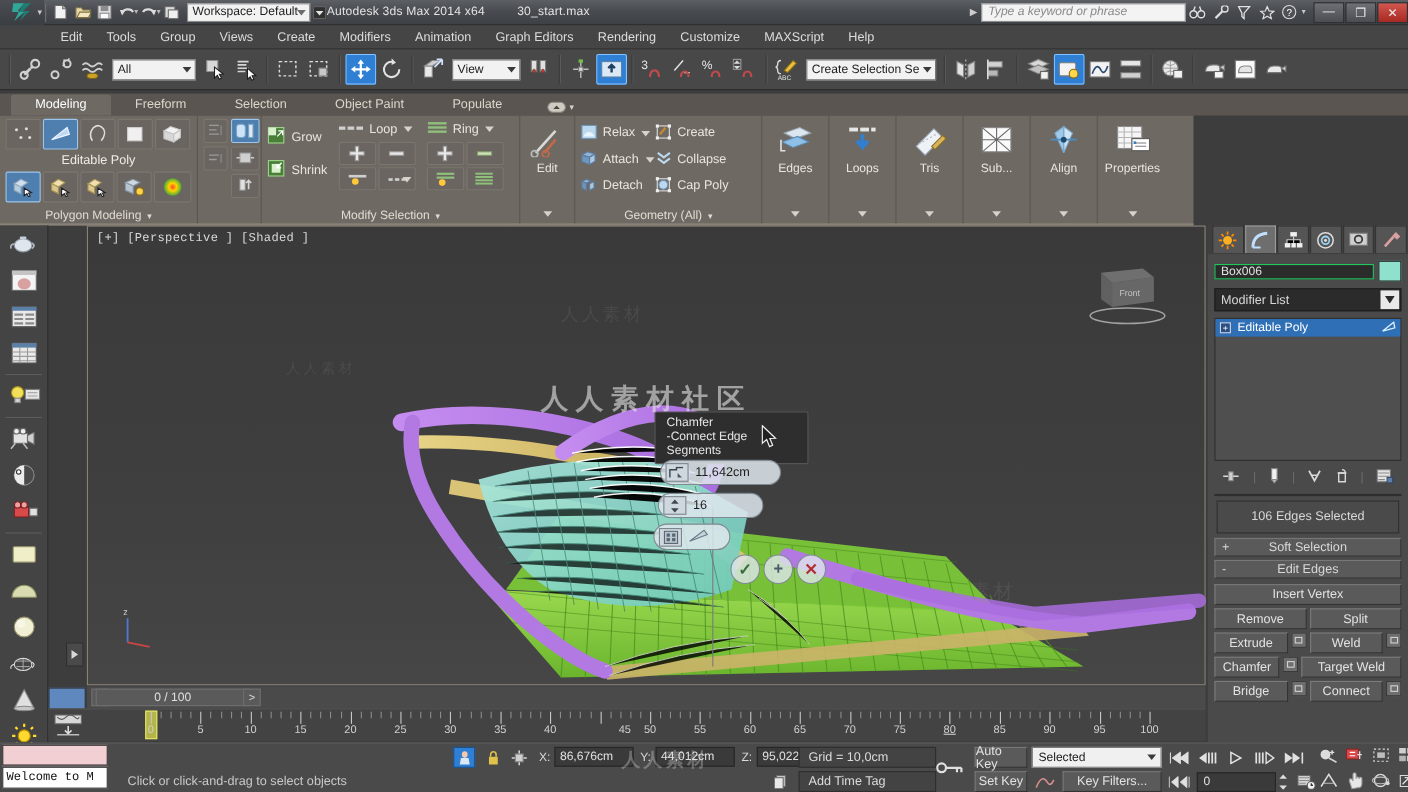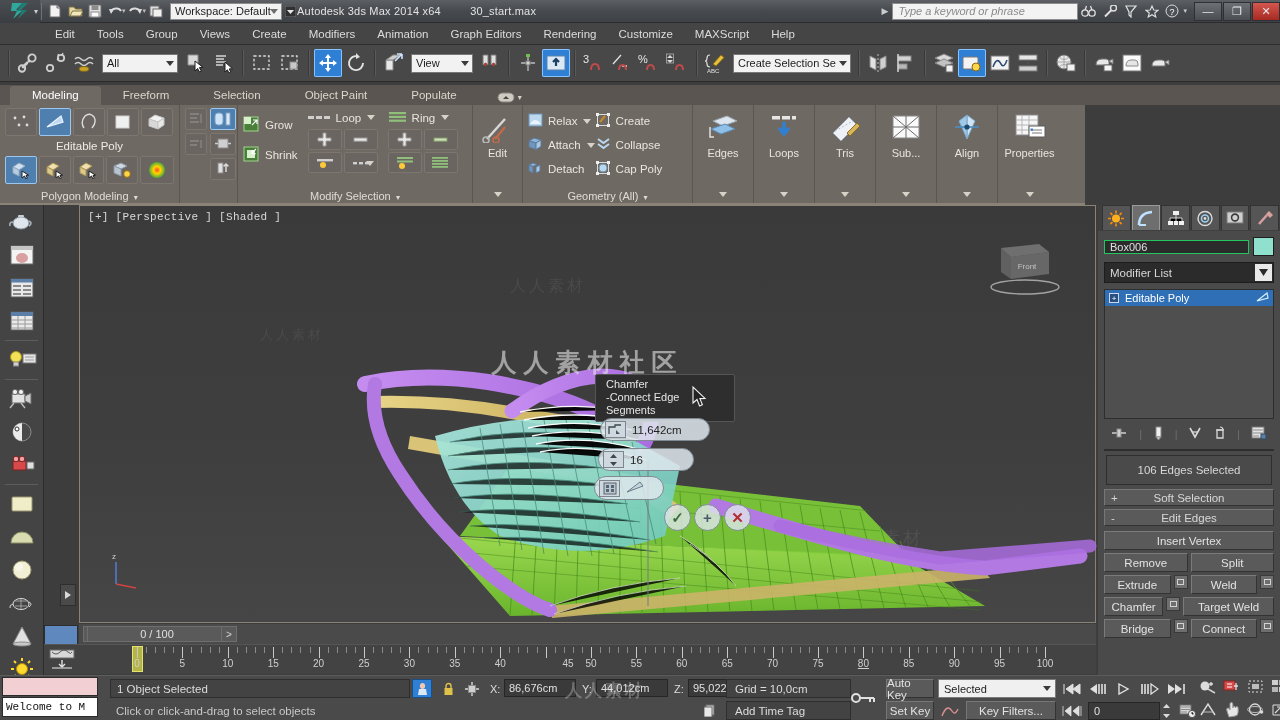--- a/index.html
+++ b/index.html
@@ -1561,21 +1561,20 @@
         <div class="ticklbl" style="left: 1001px;">100</div>
       </div>
   </div>
 
   <div class="statusbar">
     <div class="prompt-area">
       <div class="mini-listener"></div>
       <div class="mini-listener2">Welcome to M</div>
     </div>
 
-    <div class="sb-field" style="left:110px;top:3px;width:300px;height:19px;padding-left:6px">1 Object Selected</div>
 
     <div style="position:absolute;left:412px;top:3px;width:20px;height:19px;background:#2f7fd4;border:1px solid #1c4f86;display:flex;align-items:center;justify-content:center">
       <svg width="11" height="14" viewBox="0 0 11 14">
           <ellipse cx="5.5" cy="4" rx="2.6" ry="3" fill="#f2c8b0"></ellipse>
           <path d="M2 7 h7 l1 6 h-9 z" fill="#dce8f5"></path>
         </svg>
     </div>
     <div style="position:absolute;left:438px;top:3px;width:20px;height:19px;display:flex;align-items:center;justify-content:center">
       <svg width="11" height="14" viewBox="0 0 11 14">
           <path d="M3 6 V4 a2.5 2.5 0 0 1 5 0 V6" fill="none" stroke="#e0c24a" stroke-width="1.4"></path>

